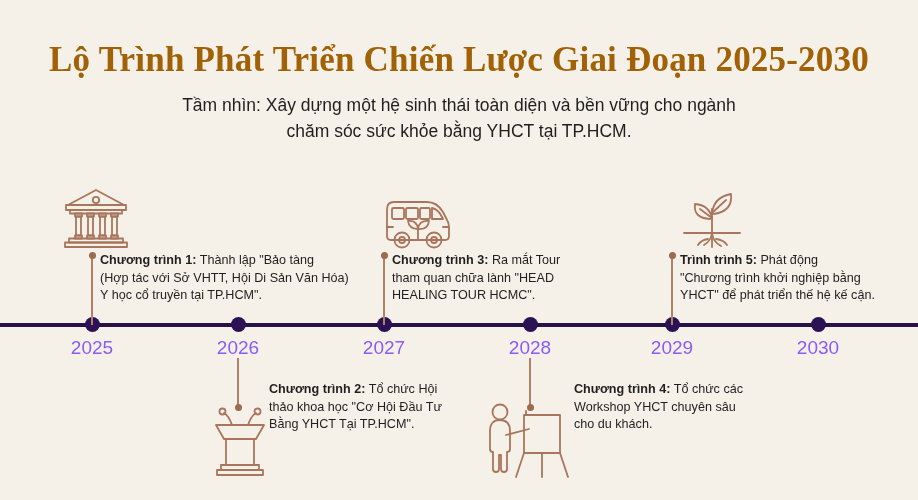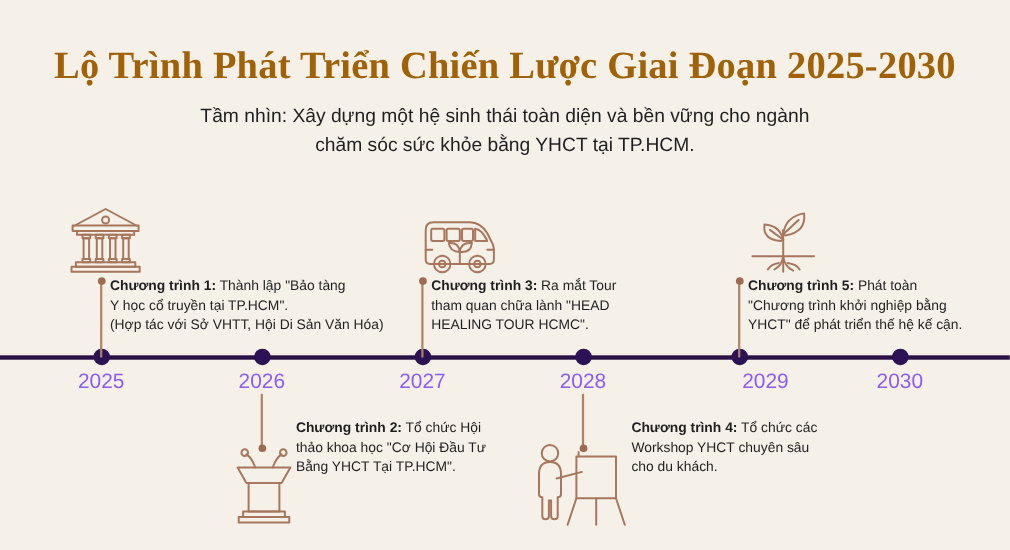--- a/index.html
+++ b/index.html
@@ -69,21 +69,21 @@
   <div id="years-layer">
       <div class="dot" style="left: 92px;"></div>
       <div class="year" style="left: 92px;">2025</div>
       <div class="dot" style="left: 238px;"></div>
       <div class="year" style="left: 238px;">2026</div>
       <div class="dot" style="left: 384px;"></div>
       <div class="year" style="left: 384px;">2027</div>
       <div class="dot" style="left: 530px;"></div>
       <div class="year" style="left: 530px;">2028</div>
       <div class="dot" style="left: 672px;"></div>
-      <div class="year" style="left: 672px; text-align: right;">2029</div>
+      <div class="year" style="left: 672px;">2029</div>
       <div class="dot" style="left: 818px;"></div>
       <div class="year" style="left: 818px;">2030</div>
     </div>
   <div id="stems-layer">
       <div class="stem" style="left: 92px; top: 255px; height: 70px;"></div>
       <div class="stemdot" style="left: 92px; top: 252px;"></div>
       <div class="stem" style="left: 238px; top: 358px; height: 50px;"></div>
       <div class="stemdot" style="left: 238px; top: 404px;"></div>
       <div class="stem" style="left: 384px; top: 255px; height: 70px;"></div>
       <div class="stemdot" style="left: 384px; top: 252px;"></div>
@@ -169,38 +169,38 @@
           <path d="M31 46 Q32 55 40 59"></path>
           <path d="M31 48 L31 60"></path>
           <path d="M27 52 Q20 53 17 58"></path>
           <path d="M35 52 Q43 53 46 58"></path>
         </svg>
       </div>
     </div>
   <div id="texts-layer">
       <div class="ms" style="left: 100px; top: 252px;">
         <div><b>Chương trình 1:</b><span> Thành lập "Bảo tàng</span></div>
+        <div>(Hợp tác với Sở VHTT, Hội Di Sản Văn Hóa)</div>
         <div>Y học cổ truyền tại TP.HCM".</div>
-        <div>(Hợp tác với Sở VHTT, Hội Di Sản Văn Hóa)</div>
       </div>
       <div class="ms" style="left: 269px; top: 381px;">
         <div><b>Chương trình 2:</b><span> Tổ chức Hội</span></div>
         <div>thảo khoa học "Cơ Hội Đầu Tư</div>
         <div>Bằng YHCT Tại TP.HCM".</div>
       </div>
       <div class="ms" style="left: 392px; top: 252px;">
         <div><b>Chương trình 3:</b><span> Ra mắt Tour</span></div>
         <div>tham quan chữa lành "HEAD</div>
         <div>HEALING TOUR HCMC".</div>
       </div>
       <div class="ms" style="left: 574px; top: 381px;">
         <div><b>Chương trình 4:</b><span> Tổ chức các</span></div>
         <div>Workshop YHCT chuyên sâu</div>
         <div>cho du khách.</div>
       </div>
       <div class="ms" style="left: 680px; top: 252px;">
-        <div><b>Chương trình 5:</b><span> Phát toàn</span></div>
+        <div><b>Trình trình 5:</b><span> Phát động</span></div>
         <div>"Chương trình khởi nghiệp bằng</div>
         <div>YHCT" để phát triển thế hệ kế cận.</div>
       </div>
     </div>
 
 </div>
 
 </body></html>

